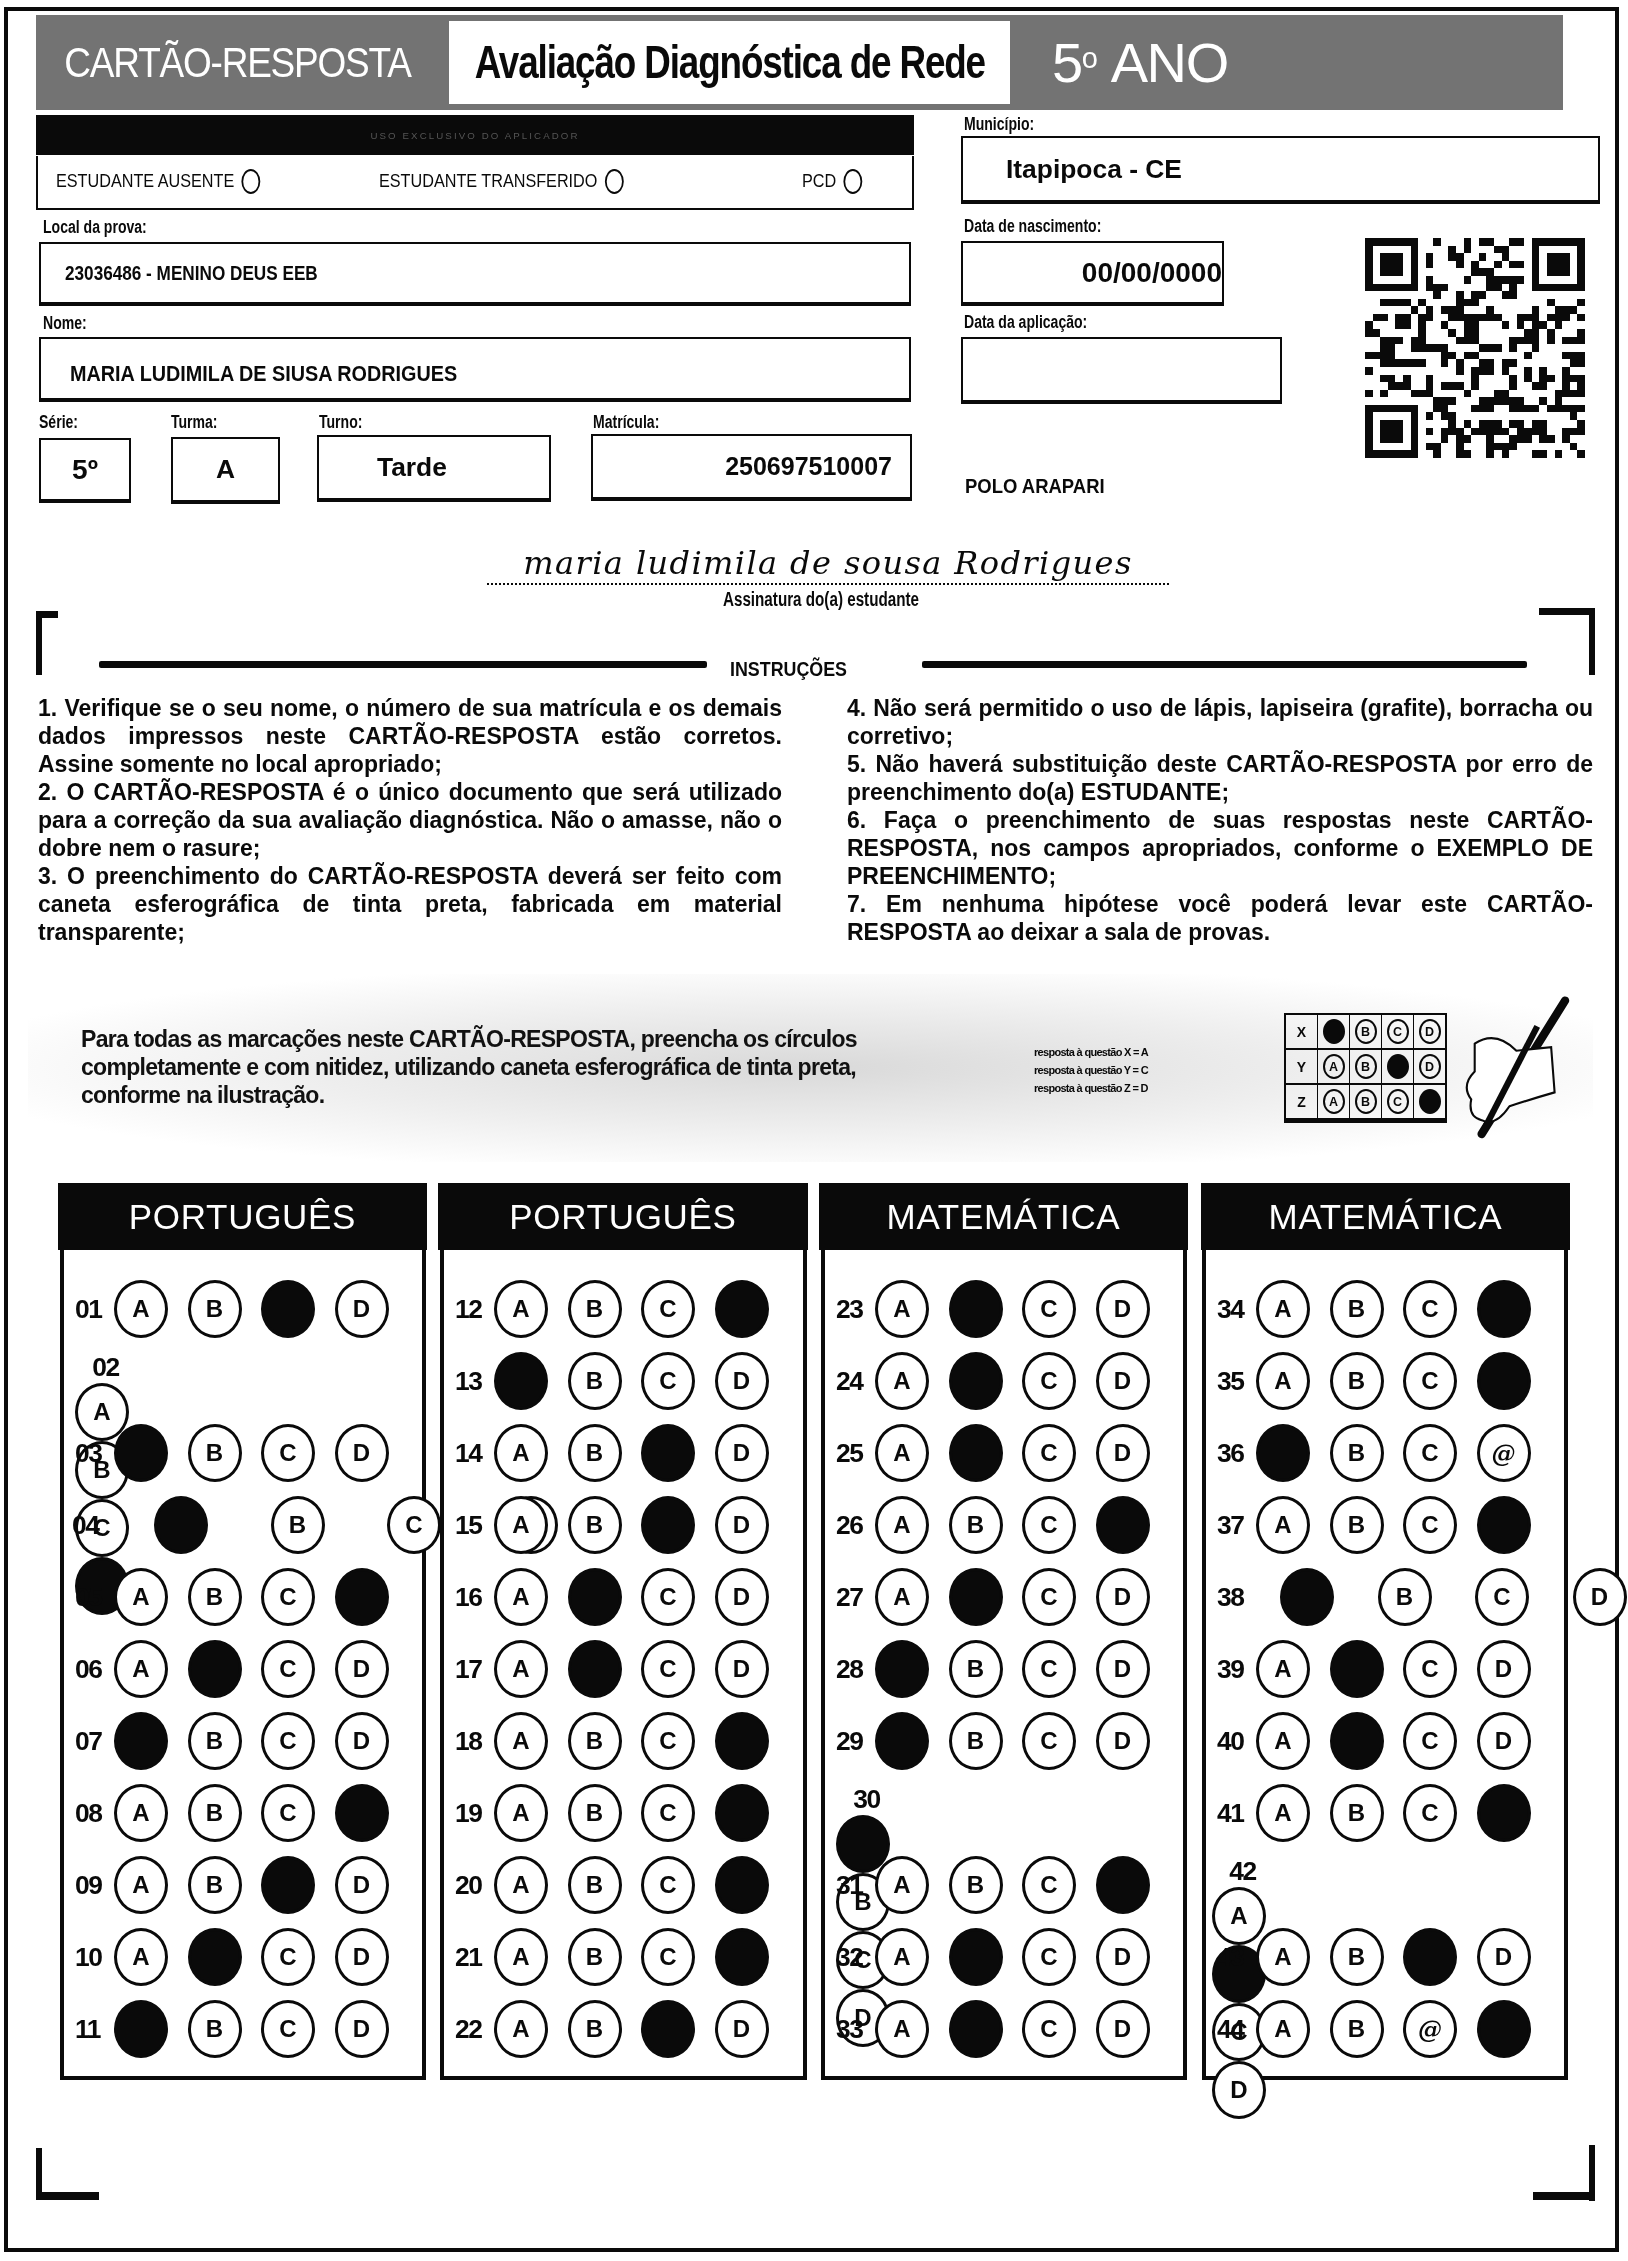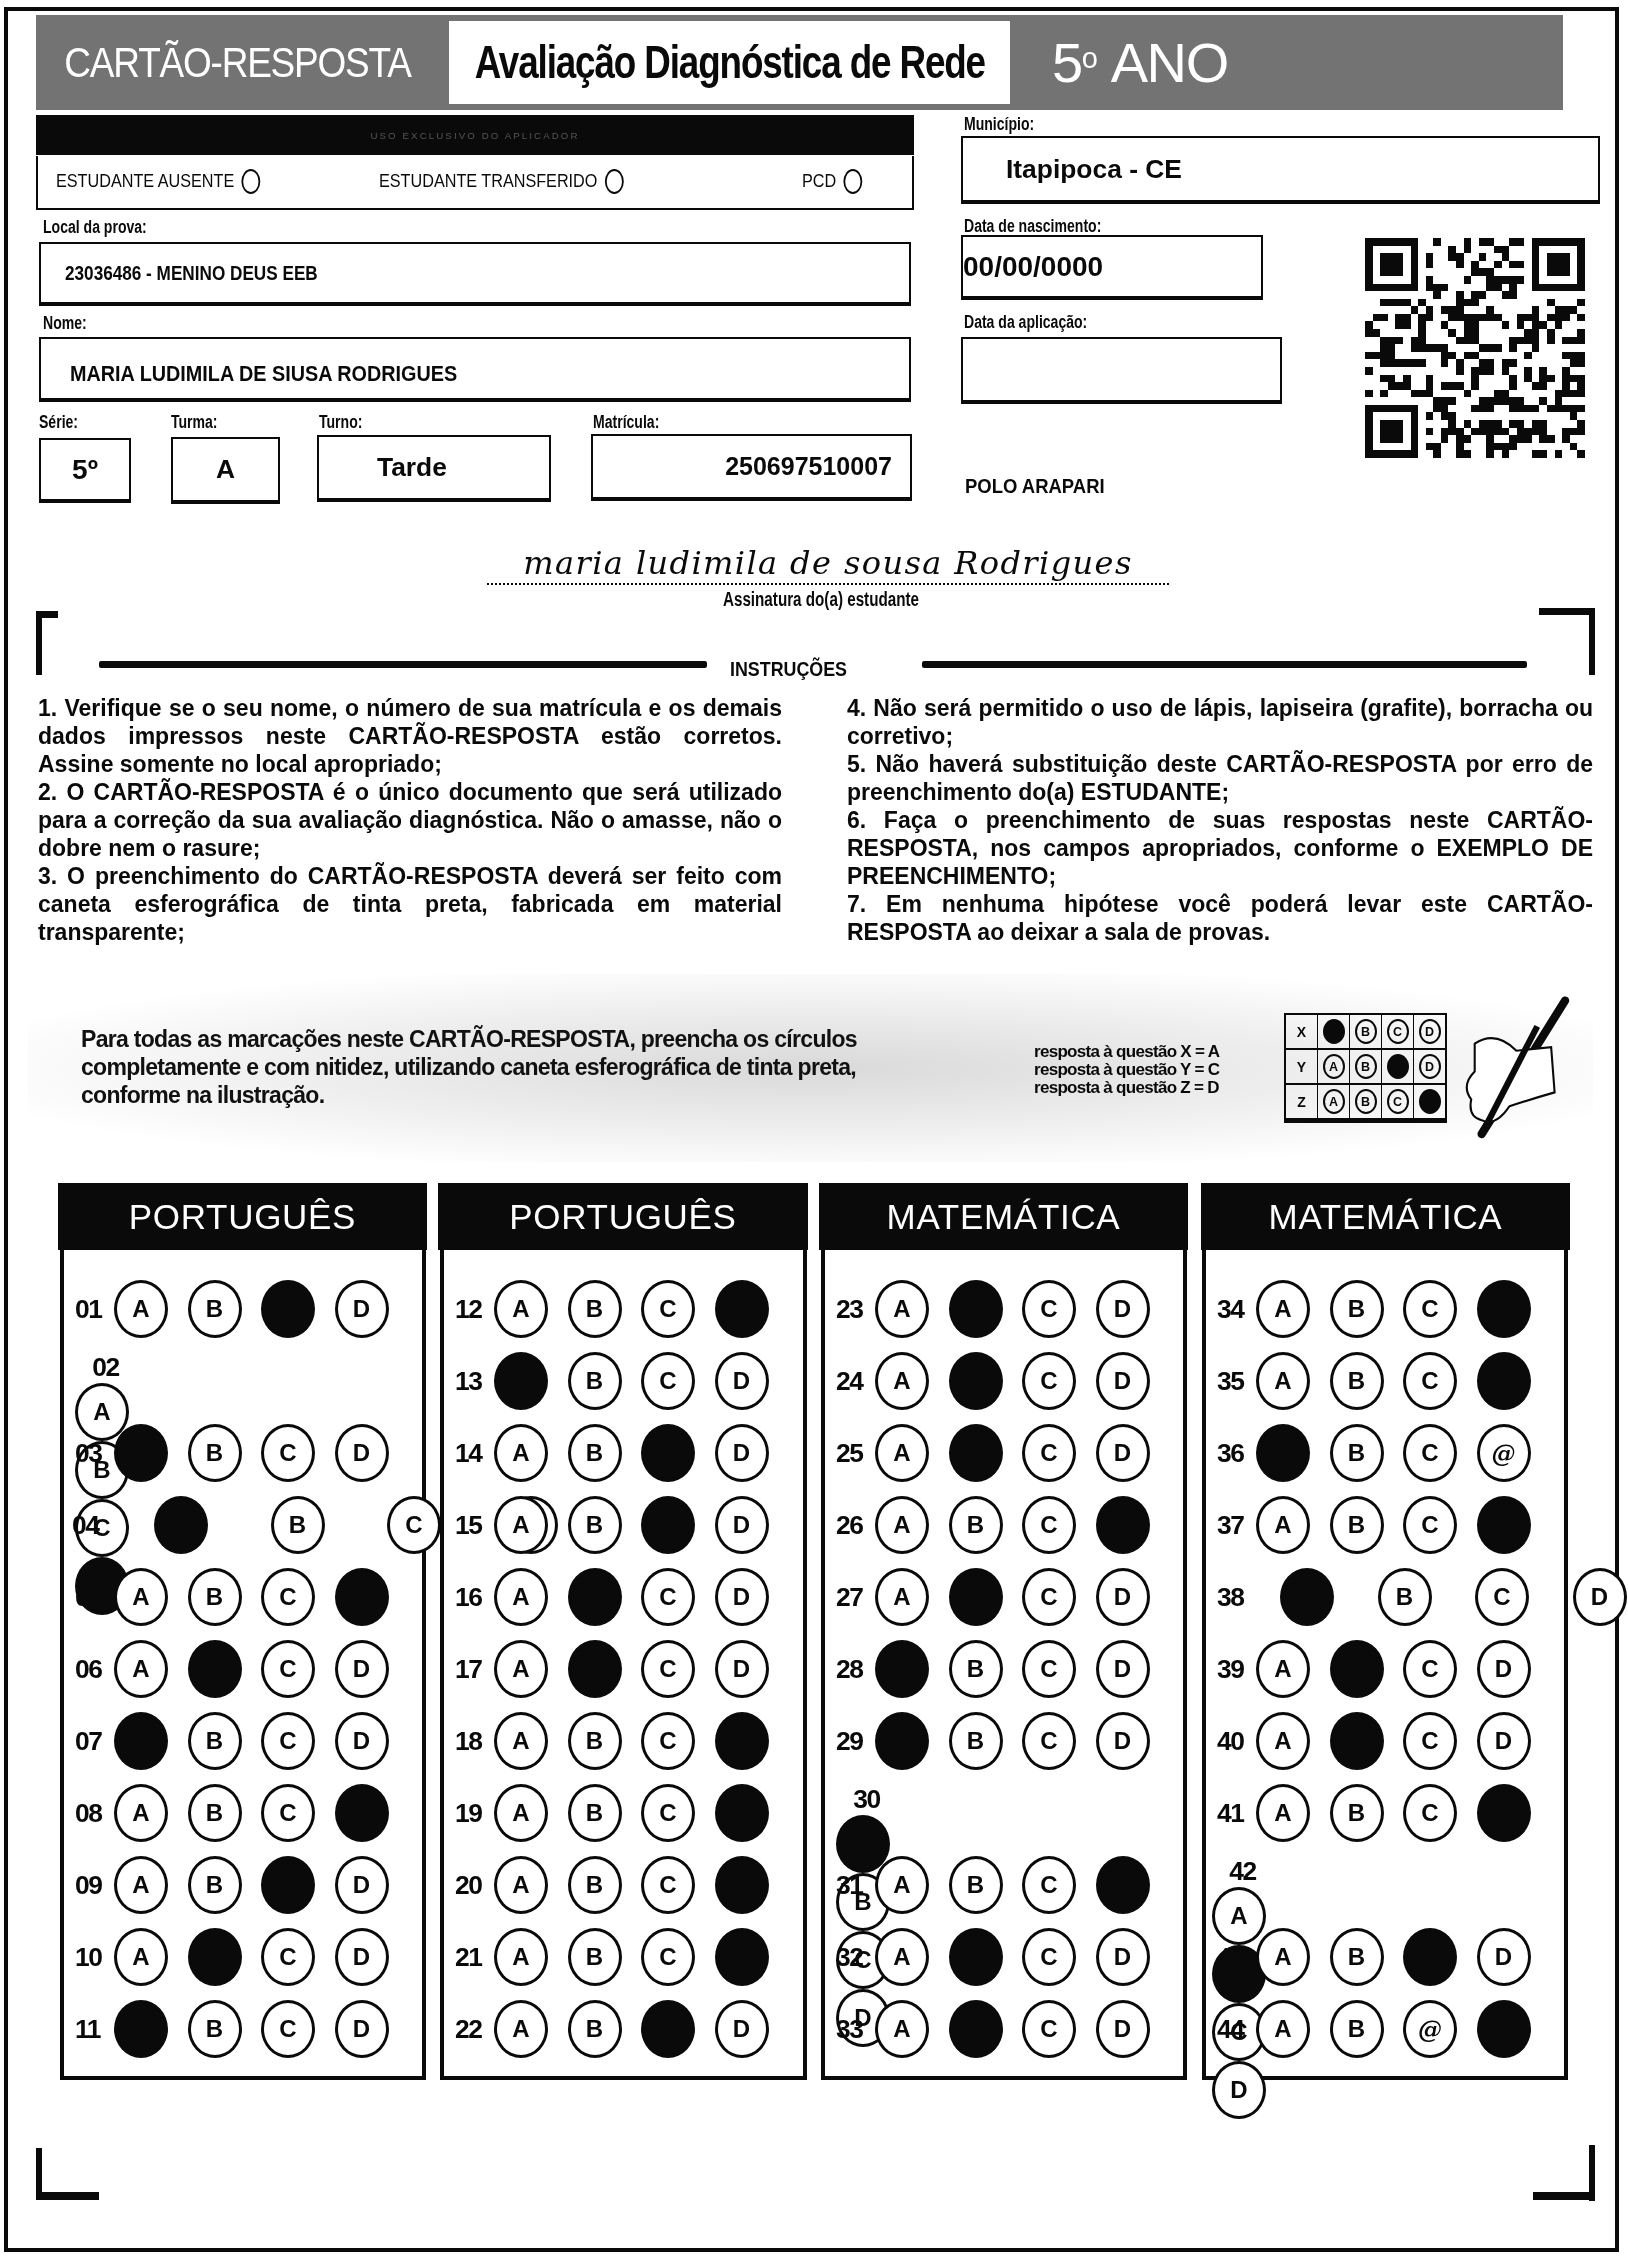--- a/index.html
+++ b/index.html
@@ -24,21 +24,21 @@
   .qr{position:absolute;left:1365px;top:238px;width:220px;height:220px;}
   .sig{position:absolute;left:487px;top:544px;width:682px;height:39px;font-family:"DejaVu Serif",serif;font-style:italic;font-size:32px;text-align:center;border-bottom:2.1px dotted #0a0a0a;line-height:39px;letter-spacing:1.4px;}
   .sig-cap{position:absolute;left:626px;top:588px;width:390px;text-align:center;font-size:19.5px;font-weight:bold;transform:scaleX(0.78);}
   .corner{position:absolute;background:#0a0a0a;}
   .instr-title{position:absolute;left:730px;top:657px;font-size:21px;font-weight:bold;transform:scaleX(0.85);transform-origin:left top;}
   .rule{position:absolute;height:7px;background:#0a0a0a;border-radius:2.1px;}
   .instr-col{position:absolute;font-size:23px;font-weight:bold;line-height:28px;text-align:justify;}
   .instr-col p{margin:0;}
   .example{position:absolute;left:28px;top:974px;width:1565px;height:188px;background:radial-gradient(ellipse at 50% 50%,#d9d9d9 0%,#eeeeee 45%,#ffffff 80%);}
   .ex-text{position:absolute;left:81px;top:1025px;width:821px;font-size:23px;font-weight:bold;line-height:28px;letter-spacing:-0.7px;color:#111;}
-  .ex-legend{position:absolute;left:1034px;top:1043px;font-size:17px;font-weight:bold;line-height:18px;letter-spacing:-0.7px;}
+  .ex-legend{position:absolute;left:1034px;top:1043px;font-size:11px;font-weight:bold;line-height:18px;letter-spacing:-0.7px;}
   .ex-grid{position:absolute;left:1284px;top:1013px;border:2.8px solid #0a0a0a;border-bottom-width:5.6px;}
   .ex-row{display:flex;border-bottom:2.1px solid #0a0a0a;}
   .ex-row:last-child{border-bottom:none;}
   .ex-cell{width:31px;height:33px;border-right:1.4px solid #0a0a0a;display:flex;align-items:center;justify-content:center;font-weight:bold;font-size:14px;}
   .ex-cell:last-child{border-right:none;}
   .ex-bub{width:22px;height:25px;border:2.1px solid #0a0a0a;border-radius:50%;box-sizing:border-box;display:flex;align-items:center;justify-content:center;font-size:12.5px;}
   .ex-bub.filled{background:#0a0a0a;color:transparent;}
   .pen{position:absolute;left:1433px;top:995px;width:139px;height:160px;}
   
   .sec-head{position:absolute;top:1183px;height:67px;background:#0a0a0a;color:#fff;font-size:35px;display:flex;align-items:center;justify-content:center;letter-spacing:0.7px;}
@@ -104,21 +104,21 @@
 </div>
 <div class="field" style="left:591px;top:434px;width:321px;height:67px;font-size:25px;justify-content:flex-end;padding-right:18px">
   <span>250697510007</span>
 </div>
 
 <div class="lbl" style="left:964px;top:114px">Município:</div>
 <div class="field" style="left:961px;top:136px;width:639px;height:68px;font-size:26.4px;padding-left:43px">
   <span>Itapipoca - CE</span>
 </div>
 <div class="lbl" style="left:964px;top:216px">Data de nascimento:</div>
-<div class="field" style="left:961px;top:235px;width:302px;height:65px;font-size:28px;justify-content:flex-start">
+<div class="field" style="left:961px;top:241px;width:263px;height:65px;font-size:28px;justify-content:flex-end">
   <span>00/00/0000</span>
 </div>
 <div class="lbl" style="left:964px;top:312px">Data da aplicação:</div>
 <div class="field" style="left:961px;top:337px;width:321px;height:67px;font-size:25px">
   <span></span>
 </div>
 <div class="abs" style="left:965px;top:474px;font-size:21px;font-weight:bold;transform:scaleX(0.88);transform-origin:left top;white-space:nowrap">POLO ARAPARI</div>
 
 <svg class="qr" viewBox="0 0 29 29" shape-rendering="crispEdges">
   <g fill="#0a0a0a" id="qr-modules">

